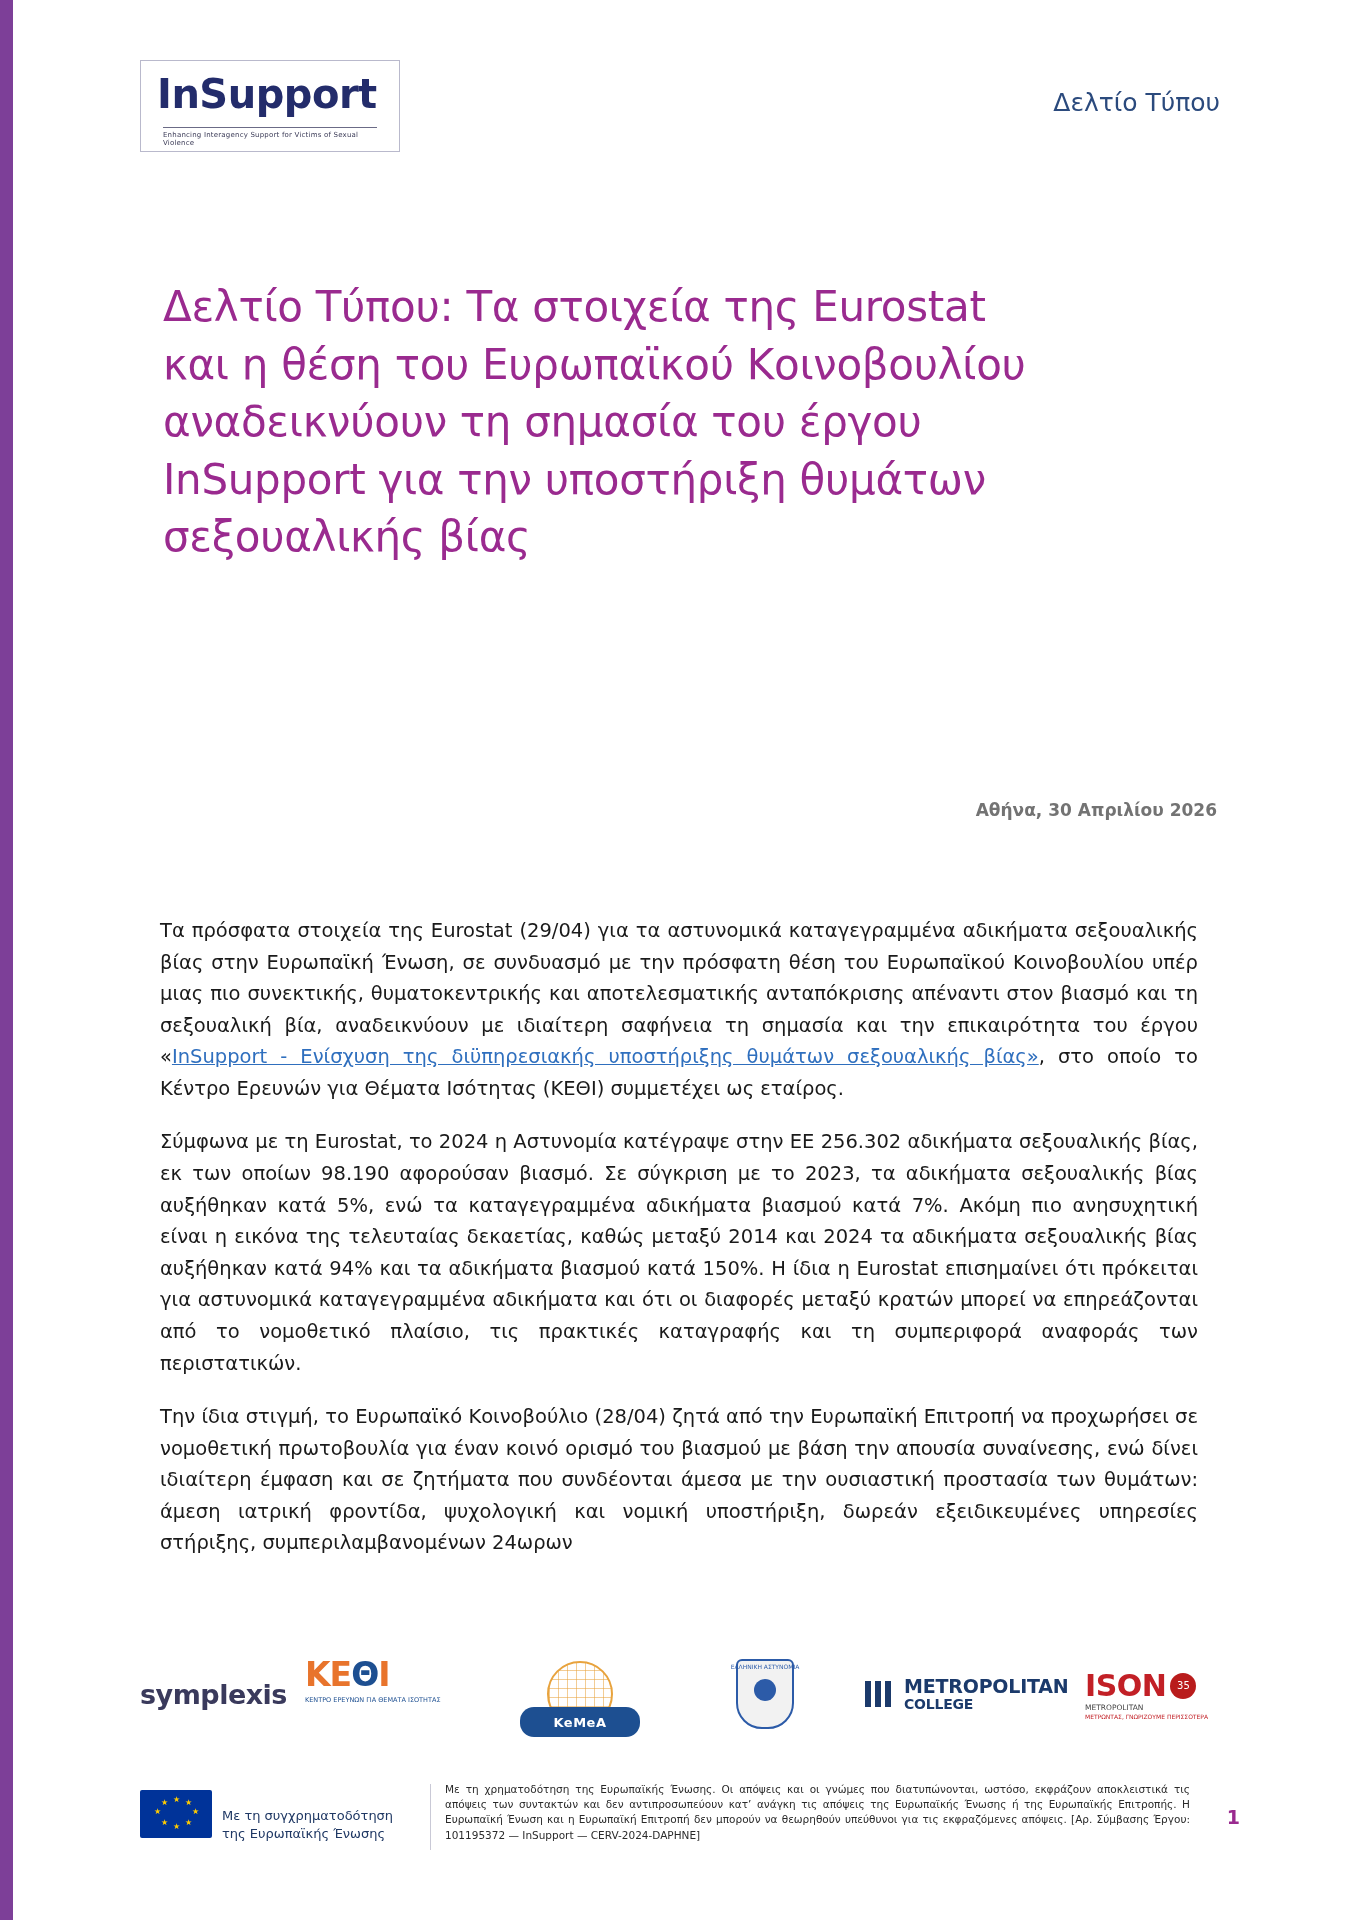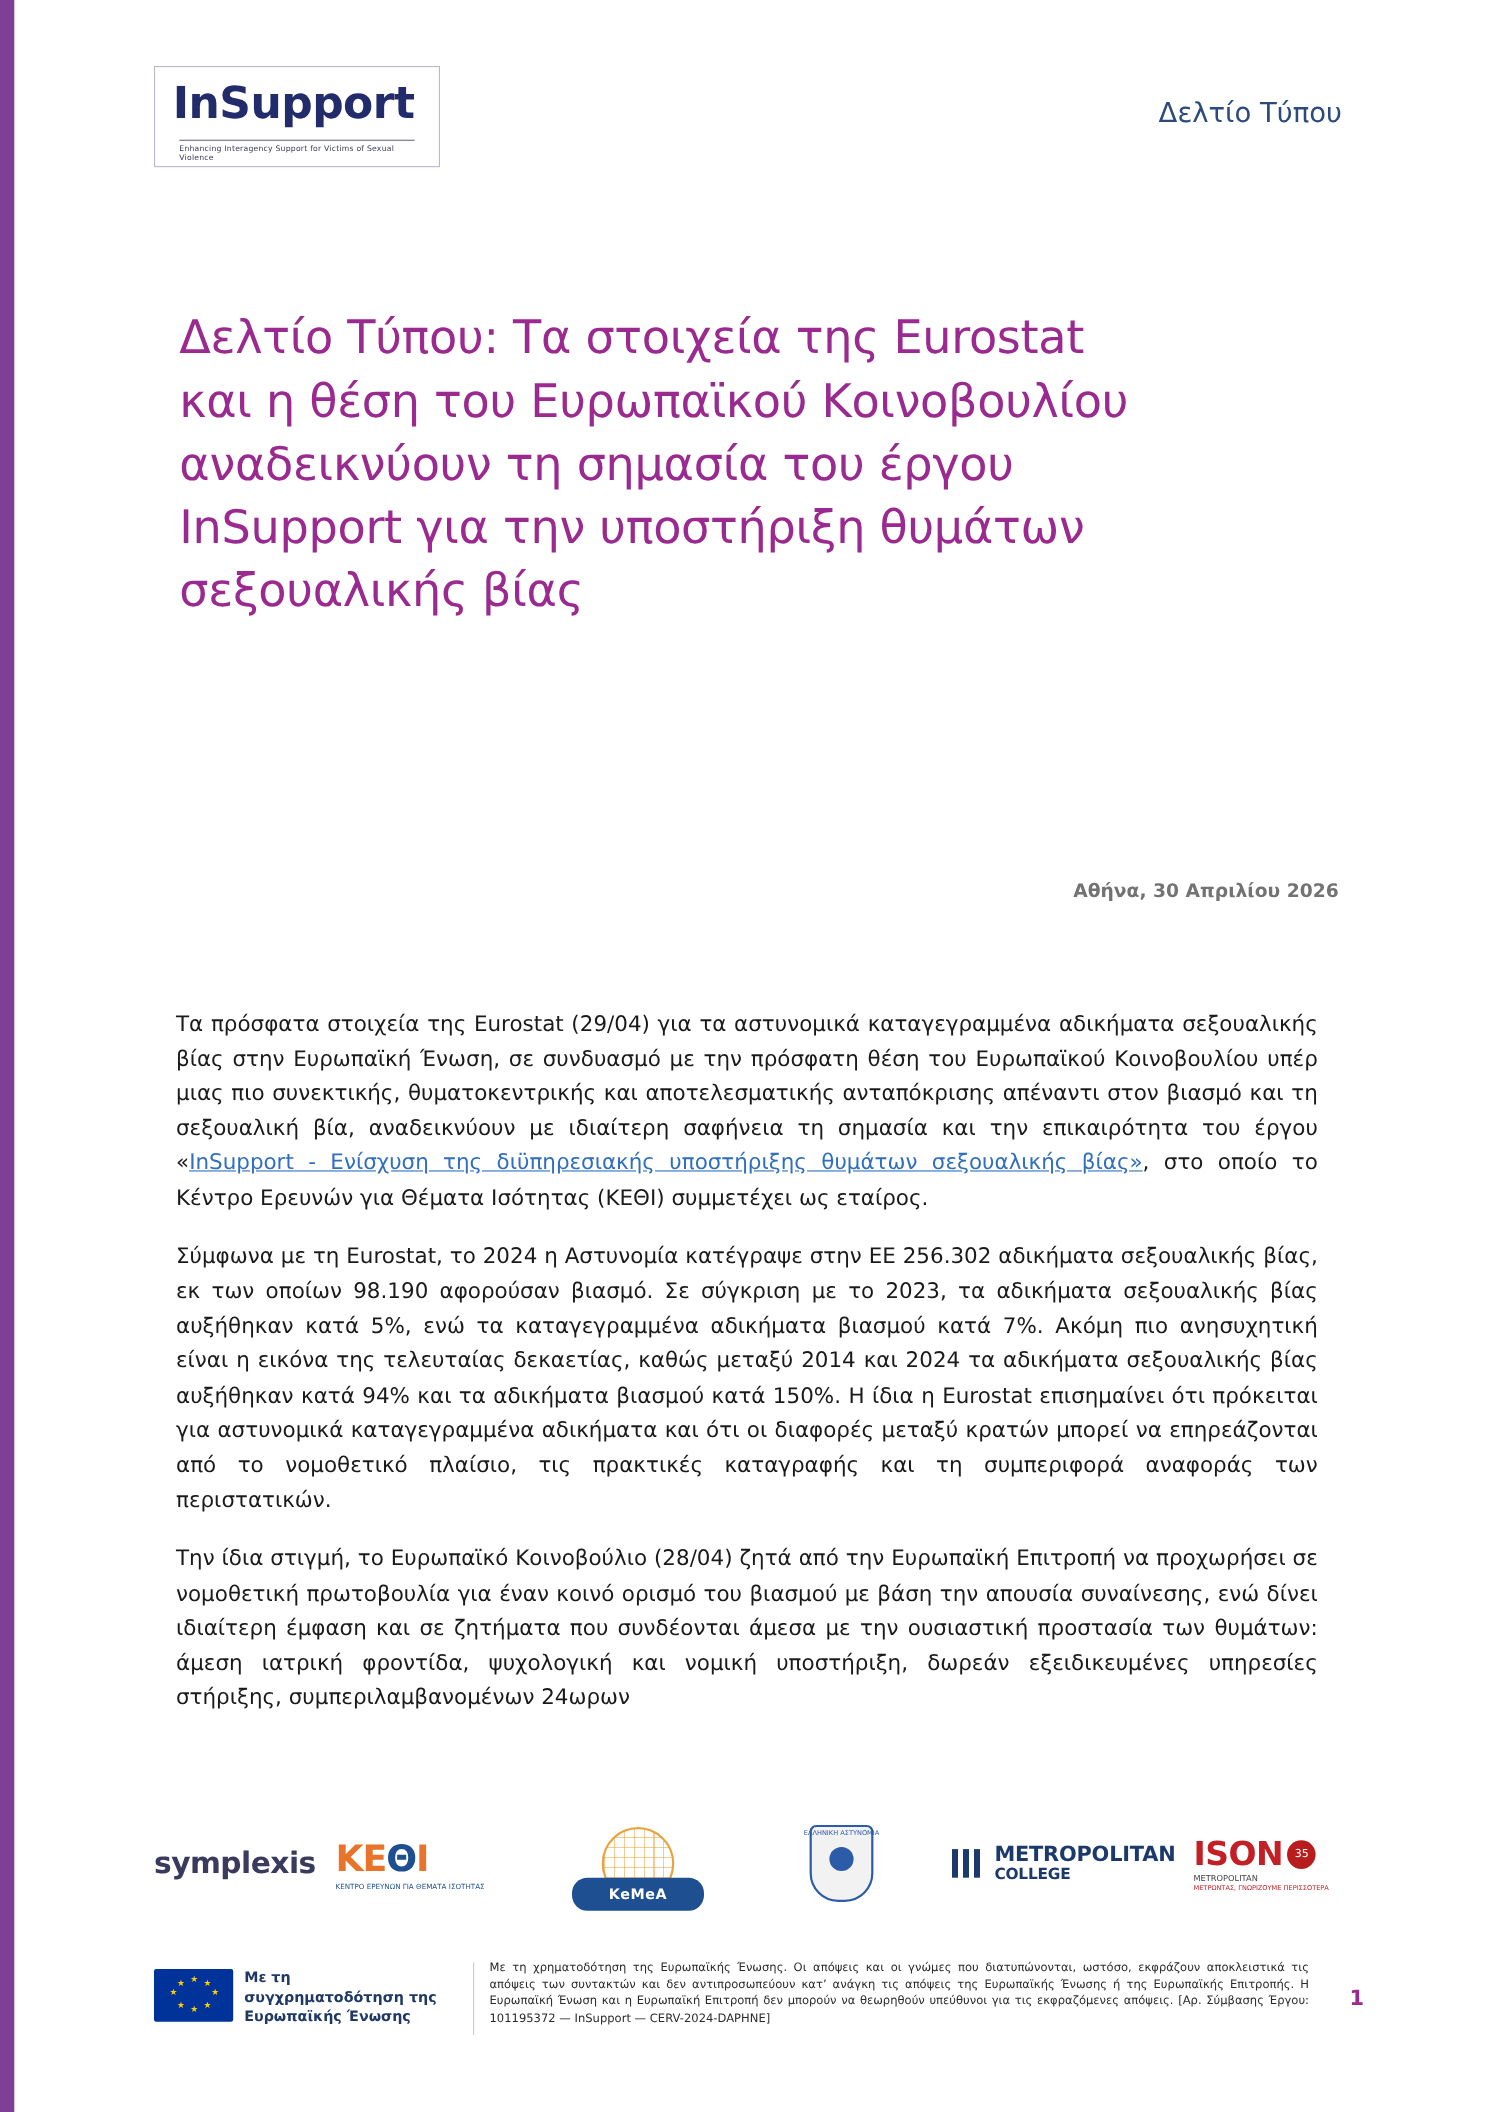--- a/index.html
+++ b/index.html
@@ -131,21 +131,21 @@
     left: 0;
     font-size: 27px;
     font-weight: bold;
     color: #3a3a5c;
     letter-spacing: -0.5px;
   }
   .kethi {
     left: 165px;
     flex-direction: column;
     align-items: flex-start;
-    justify-content: center;
+    justify-content: flex-start;
   }
   .kethi .k-main {
     font-size: 33px;
     font-weight: bold;
     color: #e8742c;
     letter-spacing: -1px;
   }
   .kethi .k-main span.blue { color: #1d4f91; }
   .kethi .k-sub {
     font-size: 6.5px;
@@ -262,24 +262,24 @@
     border-radius: 2px;
   }
   .eu-star {
     position: absolute;
     color: #ffcc00;
     font-size: 8px;
     line-height: 8px;
   }
   .eu-caption {
     position: absolute;
-    left: 82px; top: 0;
+    left: 82px; top: 17px;
     width: 180px;
     font-size: 13px;
-    font-weight: bold;
+    font-weight: normal;
     color: #1f3864;
     line-height: 1.35;
   }
   .footer-rule {
     position: absolute;
     left: 290px; top: -6px;
     width: 1px; height: 66px;
     background: #c9c9d6;
   }
   .disclaimer {

